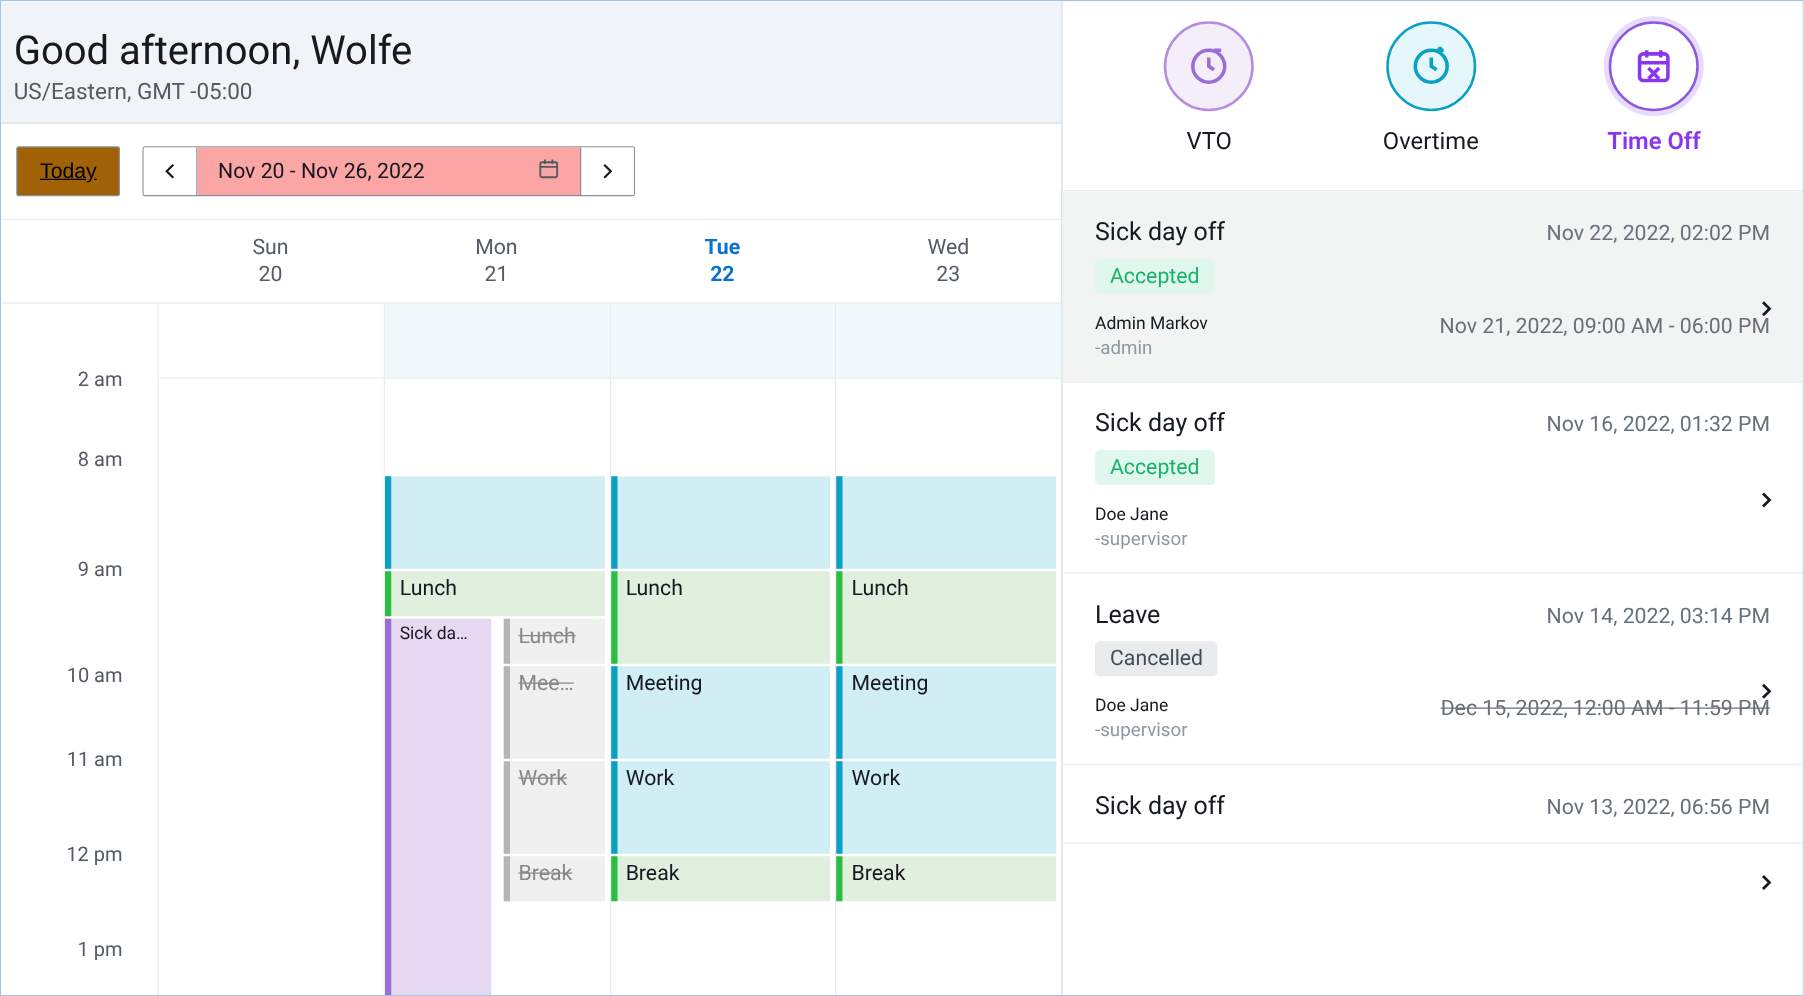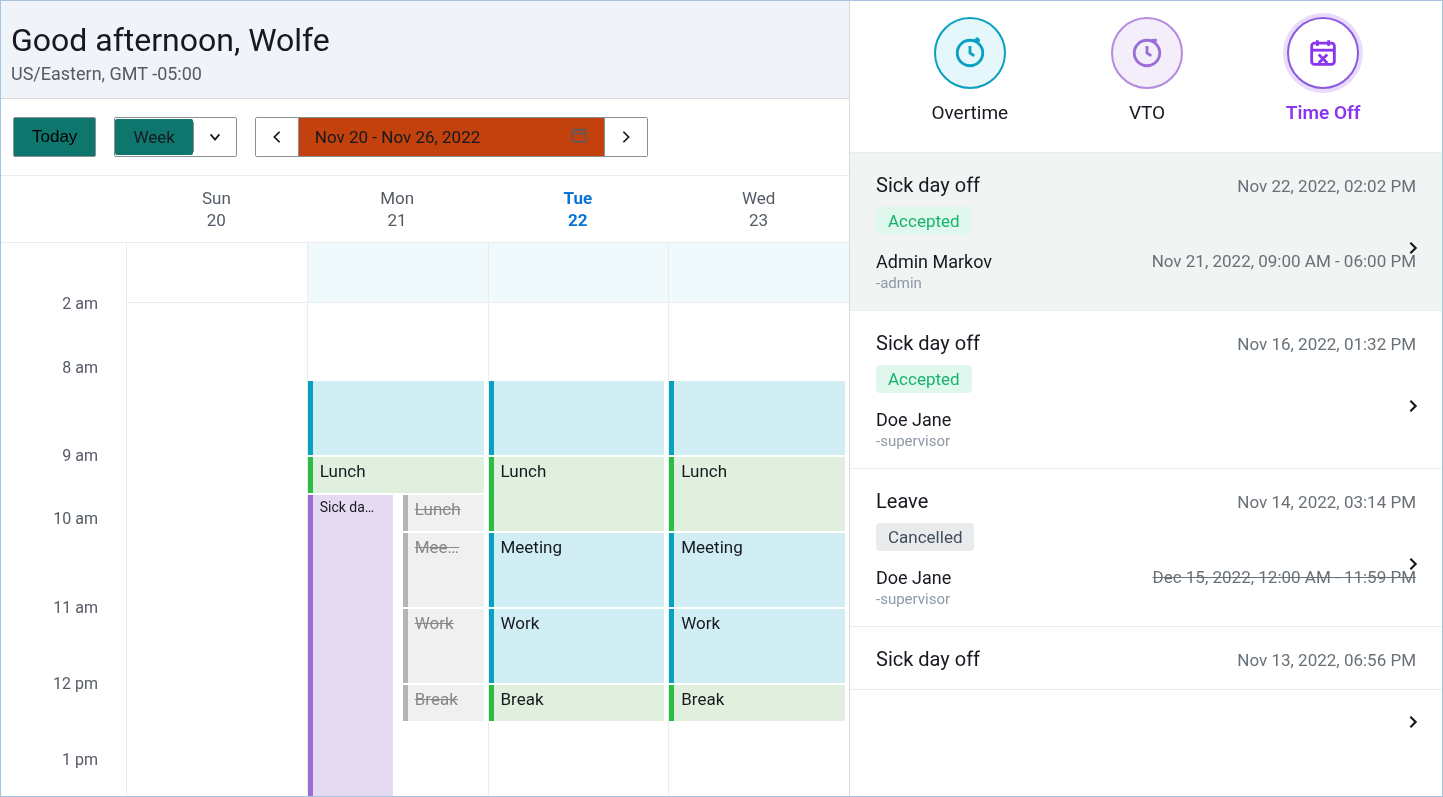--- a/index.html
+++ b/index.html
@@ -3,29 +3,29 @@
 <meta charset="utf-8">
 <style>
 * { box-sizing: border-box; margin: 0; padding: 0; }
 body { font-family: -apple-system, BlinkMacSystemFont, "Segoe UI", Roboto, Helvetica, Arial, sans-serif; color: #16191f; background: #fff; overflow: hidden; }
 .app { display: flex; width: 1443px; height: 797px; border: 1px solid #a6c3e0; }
 .main { flex: 1; display: flex; flex-direction: column; background: #fff; }
 .header { background: #f0f3f7; padding: 20px 10px 14px; border-bottom: 1px solid #d5dbdb; }
 .greeting { font-size: 32px; font-weight: 400; color: #16191f; }
 .tz { font-size: 18px; color: #545b64; margin-top: 4px; }
 .toolbar { display: flex; gap: 18px; padding: 18px 12px; background: #fff; border-bottom: 1px solid #eaeded; }
-.btn { border: 1px solid #879196; background: #0f766e; padding: 8px 18px; font-size: 17px; border-radius: 2px; cursor: pointer; }
+.btn { border: 1px solid #879196; background: #a16207; padding: 8px 18px; font-size: 17px; border-radius: 2px; cursor: pointer; text-decoration: underline; }
 .dropdown { border: 1px solid #879196; display: flex; align-items: center; background: #fff; border-radius: 2px; }
 .dropdown .btn { border: none; padding: 8px 18px; }
 .dropdown .caret { border: none; padding: 8px 14px; border-left: 1px solid #879196; cursor: pointer; display: flex; align-items: center; }
 .date-nav { display: flex; border: 1px solid #879196; border-radius: 2px; }
 .nav-arrow { background: #fff; border: none; padding: 8px 14px; cursor: pointer; display:flex; align-items:center; }
 .nav-arrow:first-child { border-right: 1px solid #879196; }
 .nav-arrow:last-child { border-left: 1px solid #879196; }
-.date-range { background: #c2410c; border: none; padding: 8px 16px; font-size: 17px; display: flex; align-items: center; gap: 90px; }
+.date-range { background: #fca5a5; border: none; padding: 8px 16px; font-size: 17px; display: flex; align-items: center; gap: 90px; }
 .cal-icon { font-size: 16px; color: #545b64; }
 
 .calendar { flex: 1; overflow: hidden; display: flex; flex-direction: column; }
 .day-headers { display: flex; border-bottom: 1px solid #eaeded; }
 .time-col-head { width: 125px; }
 .day-head { flex: 1; text-align: center; padding: 12px 0; font-size: 17px; color: #545b64; }
 .day-head.active { color: #0972d3; font-weight: bold; }
 .day-head .dnum { display:block; font-size: 17px; margin-top: 2px; }
 
 .grid { flex: 1; position: relative; overflow: hidden; }
@@ -60,49 +60,41 @@
 .req-item { padding: 20px 26px 18px; border-bottom: 1px solid #eaeded; position: relative; cursor: pointer; }
 .req-item.selected { background: #f2f3f3; }
 .req-row1 { display: flex; justify-content: space-between; align-items: baseline; }
 .req-title { font-size: 20px; color: #16191f; }
 .req-ts { font-size: 17px; color: #687078; }
 .req-row2 { margin-top: 10px; }
 .badge { display: inline-block; padding: 4px 12px; border-radius: 4px; font-size: 17px; }
 .badge.accepted { background: #e0f7ed; color: #18b36b; }
 .badge.cancelled { background: #e9ebed; color: #414d5c; }
 .req-row3 { display: flex; justify-content: space-between; margin-top: 16px; }
-.req-person { font-size: 18px; color: #16191f; }
+.req-person { font-size: 14px; color: #16191f; }
 .req-sub { font-size: 15px; color: #8d99a6; margin-top: 2px; }
 .req-range { font-size: 17px; color: #687078; }
 .req-range.struck { text-decoration: line-through; }
 .req-chevron { position: absolute; right: 22px; top: 82px; font-size: 22px; color: #16191f; font-weight: bold; }
 
 svg.chev { width: 14px; height: 14px; }
 </style>
 </head>
 <body>
 
 <div class="app">
   <div class="main">
     <div class="header">
       <div class="greeting">Good afternoon, Wolfe</div>
       <div class="tz">US/Eastern, GMT -05:00</div>
     </div>
 
     <div class="toolbar">
       <div style="display:flex">
         <button class="btn">Today</button>
-      </div>
-      <div class="dropdown">
-        <span class="btn">Week</span>
-        <span class="caret">
-          <svg class="chev" viewBox="0 0 16 16">
-              <path d="M3 5 L8 11 L13 5" fill="none" stroke="#16191f" stroke-width="2"></path>
-            </svg>
-        </span>
       </div>
       <div class="date-nav">
         <button class="nav-arrow">
           <svg class="chev" viewBox="0 0 16 16">
               <path d="M11 2 L5 8 L11 14" fill="none" stroke="#16191f" stroke-width="2"></path>
             </svg>
         </button>
         <div class="date-range">
           <span>Nov 20 - Nov 26, 2022</span>
           <span class="cal-icon">
@@ -128,21 +120,21 @@
       <div class="day-head"><span>Sun</span><span class="dnum">20</span></div>
           <div class="day-head"><span>Mon</span><span class="dnum">21</span></div>
           <div class="day-head active"><span>Tue</span><span class="dnum">22</span></div>
           <div class="day-head"><span>Wed</span><span class="dnum">23</span></div>
         </div>
       <div class="grid">
         <div class="time-labels" id="time-labels">
             <div class="time-label" style="top: 60px;">2 am</div>
             <div class="time-label" style="top: 124px;">8 am</div>
             <div class="time-label" style="top: 212px;">9 am</div>
-            <div class="time-label" style="top: 275px; margin-left: 48px;">10 am</div>
+            <div class="time-label" style="top: 297px; margin-left: 48px;">10 am</div>
             <div class="time-label" style="top: 364px;">11 am</div>
             <div class="time-label" style="top: 440px;">12 pm</div>
             <div class="time-label" style="top: 516px;">1 pm</div>
           </div>
         <div class="day-cols" id="day-cols">
             <div class="day-col weekend">
               <div class="allday"></div>
             </div>
             <div class="day-col">
               <div class="allday"></div>
@@ -172,38 +164,38 @@
             </div>
           </div>
       </div>
     </div>
   </div>
 
   <div class="sidepanel">
 
     <div class="req-types">
       <div class="req-type">
+        <div class="req-circle vto">
+          <svg width="34" height="34" viewBox="0 0 24 24">
+              <circle cx="12" cy="12" r="9" fill="none" stroke="#9b6dd7" stroke-width="2"></circle>
+              <path d="M12 7 V12 L15 14" fill="none" stroke="#9b6dd7" stroke-width="2"></path>
+              <path d="M15 3 L19 3" stroke="#9b6dd7" stroke-width="2"></path>
+            </svg>
+        </div>
+        <span class="req-label">VTO</span>
+      </div>
+      <div class="req-type">
         <div class="req-circle overtime">
           <svg width="34" height="34" viewBox="0 0 24 24">
               <circle cx="12" cy="12" r="9" fill="none" stroke="#0aa0c2" stroke-width="2"></circle>
               <path d="M12 7 V12 L15 14" fill="none" stroke="#0aa0c2" stroke-width="2"></path>
               <path d="M17 5 L17 1 M15 3 L19 3" stroke="#0aa0c2" stroke-width="2"></path>
             </svg>
         </div>
         <span class="req-label">Overtime</span>
-      </div>
-      <div class="req-type">
-        <div class="req-circle vto">
-          <svg width="34" height="34" viewBox="0 0 24 24">
-              <circle cx="12" cy="12" r="9" fill="none" stroke="#9b6dd7" stroke-width="2"></circle>
-              <path d="M12 7 V12 L15 14" fill="none" stroke="#9b6dd7" stroke-width="2"></path>
-              <path d="M15 3 L19 3" stroke="#9b6dd7" stroke-width="2"></path>
-            </svg>
-        </div>
-        <span class="req-label">VTO</span>
       </div>
       <div class="req-type timeoff">
         <div class="req-circle timeoff">
           <svg width="34" height="34" viewBox="0 0 24 24">
               <rect x="4" y="5" width="16" height="15" rx="2" fill="none" stroke="#8a36f0" stroke-width="2"></rect>
               <line x1="4" y1="10" x2="20" y2="10" stroke="#8a36f0" stroke-width="2"></line>
               <line x1="8" y1="3" x2="8" y2="7" stroke="#8a36f0" stroke-width="2"></line>
               <line x1="16" y1="3" x2="16" y2="7" stroke="#8a36f0" stroke-width="2"></line>
               <path d="M9 13 L15 19 M15 13 L9 19" stroke="#8a36f0" stroke-width="2"></path>
             </svg>

